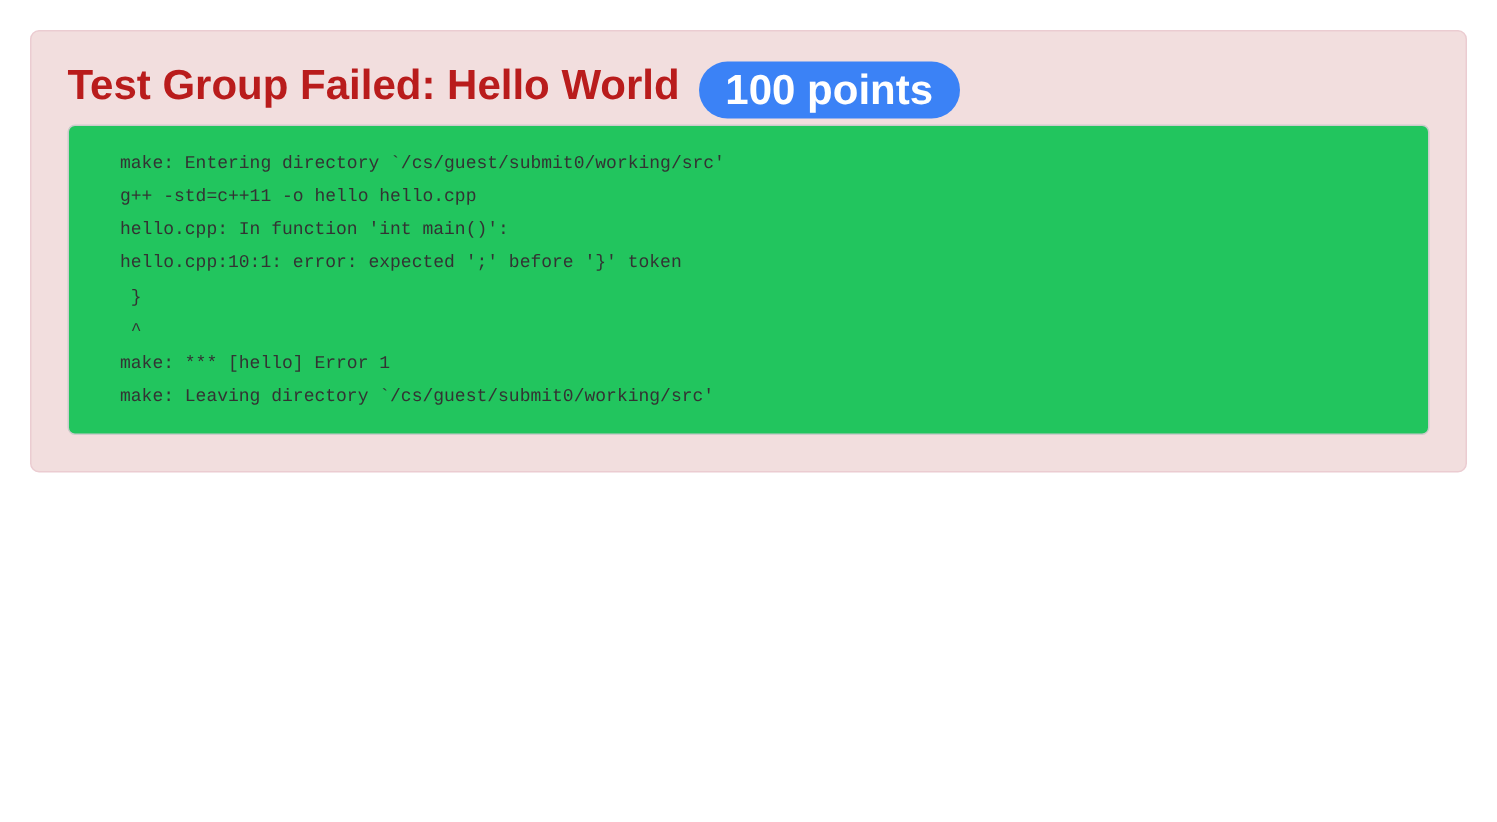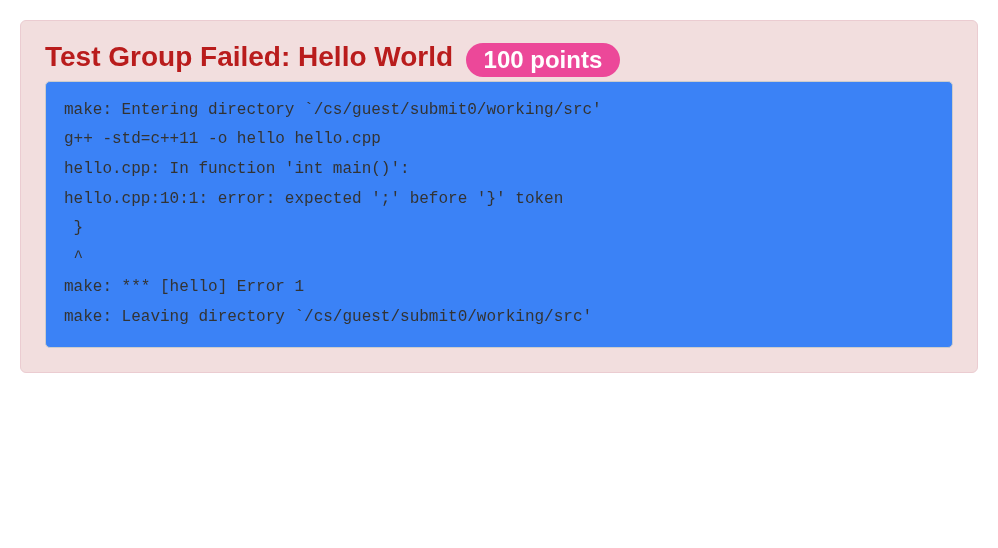--- a/index.html
+++ b/index.html
@@ -28,47 +28,47 @@
     
     .panel-title {
       font-size: 28px;
       font-weight: 700;
       color: #b91c1c;
       display: inline;
     }
     
     .points-badge {
       display: inline-block;
-      background: #ec4899;
+      background: #3b82f6;
       color: #ffffff;
-      font-size: 24px;
+      font-size: 28px;
       font-weight: 700;
       padding: 3px 18px;
       border-radius: 20px;
       vertical-align: middle;
       margin-left: 8px;
       position: relative;
       top: -2px;
     }
     
     .panel-subtitle {
       font-size: 22px;
       font-weight: 400;
       color: #b13d3d;
       margin-top: 2px;
       margin-bottom: 16px;
     }
     
     .code-block {
-      background: #3b82f6;
+      background: #22c55e;
       border: 1px solid #cccccc;
       border-radius: 5px;
-      padding: 14px 18px;
+      padding: 14px 34px;
       font-family: "Menlo", "Monaco", "Consolas", "Courier New", monospace;
-      font-size: 16px;
+      font-size: 12px;
       line-height: 1.85;
       color: #333333;
       white-space: pre;
       overflow-x: auto;
     }
   </style>
 </head>
 <body>
 
 <div class="alert-panel">

